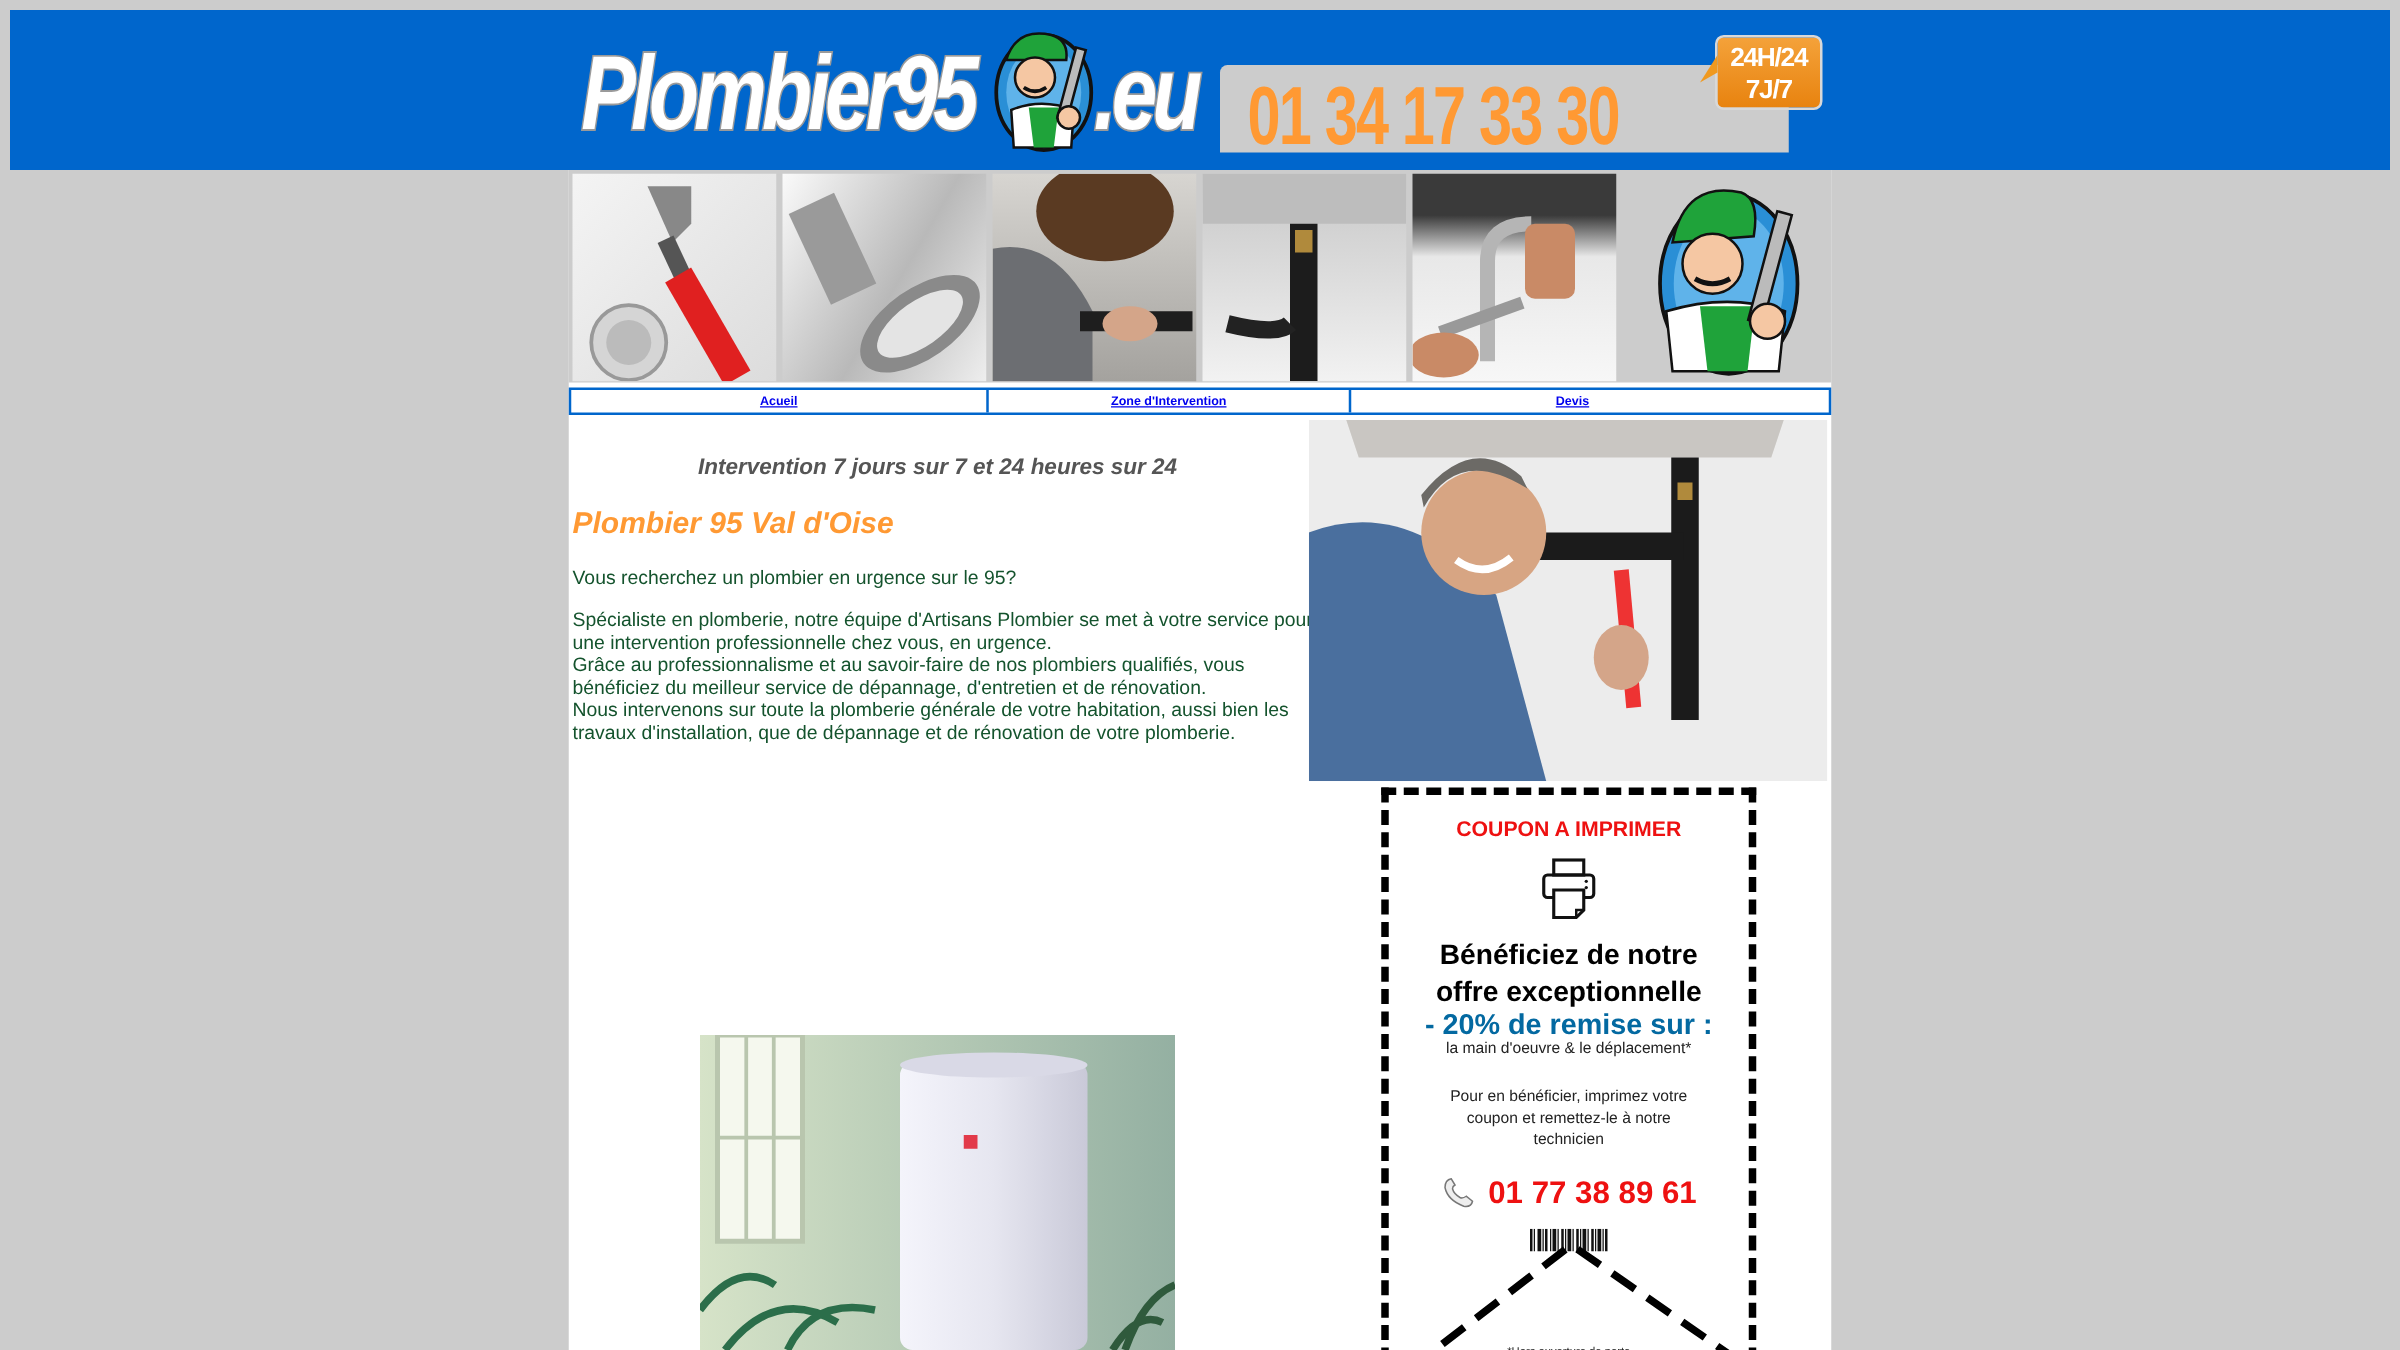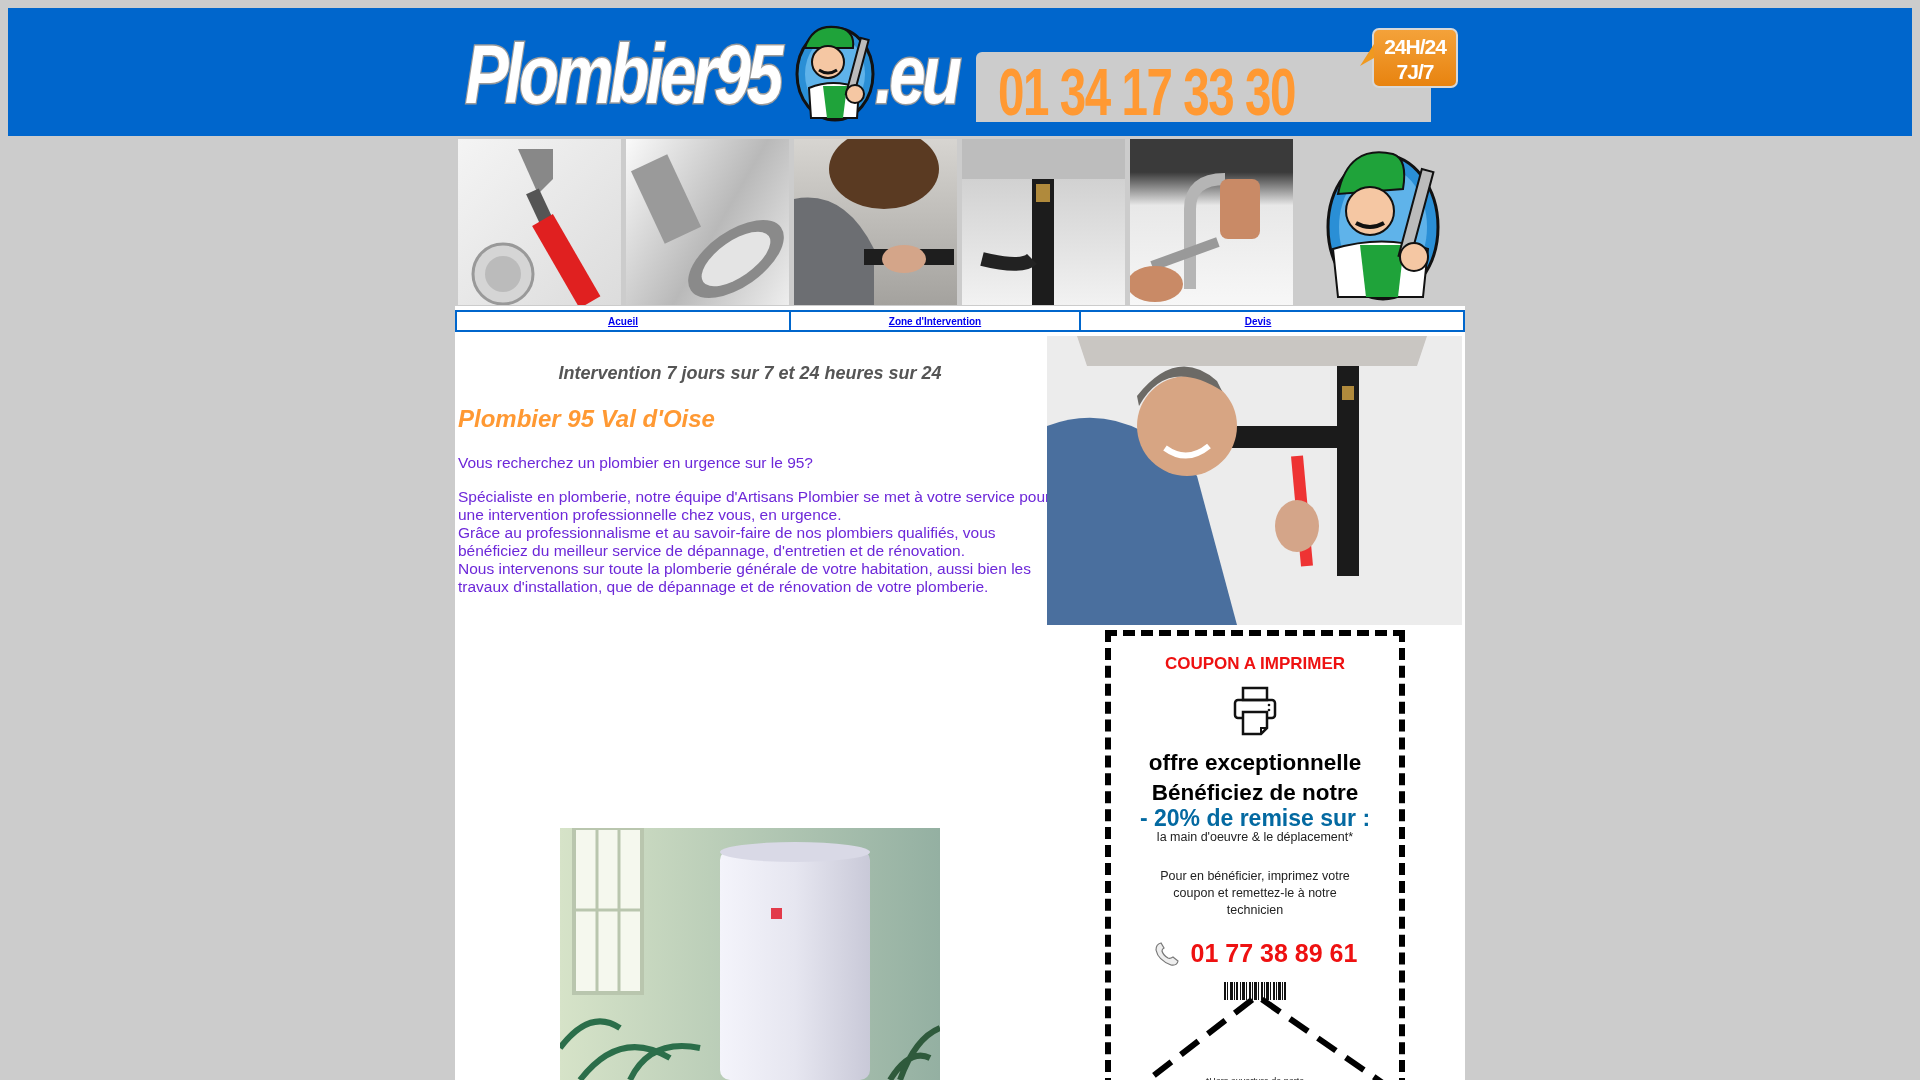--- a/index.html
+++ b/index.html
@@ -90,40 +90,40 @@
   .tagline {
     position: absolute; left: 458px; top: 363px; width: 584px; text-align: center;
     font-size: 18px; font-weight: bold; font-style: italic; color: #555555;
   }
   .title {
     position: absolute; left: 458px; top: 405px;
     font-size: 24px; font-weight: bold; font-style: italic; color: #ff9933;
   }
   .body-text {
     position: absolute; left: 458px; top: 454px; width: 600px;
-    font-size: 15.5px; line-height: 18px; color: #6d28d9;
+    font-size: 15.5px; line-height: 18px; color: #14532d;
   }
   .body-text p { margin: 0 0 16px 0; }
   .right-photo {
     position: absolute; left: 1047px; top: 336px; width: 415px; height: 289px;
     overflow: hidden;
   }
   .coupon {
     position: absolute; left: 1105px; top: 630px; width: 300px; height: 460px;
     background: #fff; box-sizing: border-box;
     border-top: 6px dashed #000; border-left: 6px dashed #000; border-right: 6px dashed #000;
     text-align: center;
   }
   .coupon-title { margin-top: 18px; color: #ee1111; font-weight: bold; font-size: 17px; }
   .coupon-printer { margin: 12px auto 0; width: 46px; height: 52px; }
   .coupon-headline { margin-top: 6px; font-weight: bold; font-size: 22.5px; line-height: 30px; color: #000; }
   .coupon-discount { font-weight: bold; font-size: 23px; color: #0369a1; line-height: 20px; }
   .coupon-sub { font-size: 12.5px; color: #222; margin-top: 2px; }
   .coupon-instr { font-size: 12.5px; color: #222; margin: 24px auto 0; width: 220px; line-height: 17px; }
-  .coupon-phone { margin-top: 20px; display: flex; align-items: flex-end; justify-content: center; gap: 10px; }
+  .coupon-phone { margin-top: 20px; display: flex; align-items: flex-start; justify-content: center; gap: 10px; }
   .coupon-phone-num { color: #ee1111; font-weight: bold; font-size: 25px; }
   .coupon-barcode { margin: 14px auto 0; width: 64px; height: 22px; }
   .coupon-fold { position: absolute; left: 6px; top: 360px; width: 276px; height: 100px; }
   .coupon-note { position: absolute; left: 0; width: 100%; top: 440px; font-size: 9px; color: #222; }
   .boiler {
     position: absolute; left: 560px; top: 828px; width: 380px; height: 252px; overflow: hidden;
   }
 </style>
 </head>
 <body>
@@ -253,22 +253,22 @@
   <div class="coupon-title">COUPON A IMPRIMER</div>
   <svg class="coupon-printer" viewBox="0 0 46 52">
     <rect x="11" y="2" width="24" height="12" fill="none" stroke="#111" stroke-width="2.5"></rect>
     <rect x="3" y="14" width="40" height="18" rx="3" fill="none" stroke="#111" stroke-width="2.5"></rect>
     <circle cx="37" cy="19" r="1.3" fill="#111"></circle>
       <circle cx="37" cy="24" r="1.3" fill="#111"></circle>
     <path d="M11 26 L35 26 L35 42 L29 48 L11 48 Z" fill="#fff" stroke="#111" stroke-width="2.5"></path>
     <path d="M29 48 L29 42 L35 42" fill="none" stroke="#111" stroke-width="2"></path>
   </svg>
   <div class="coupon-headline">
+    <div>Bénéficiez de notre</div>
     <div>offre exceptionnelle</div>
-    <div>Bénéficiez de notre</div>
   </div>
   <div class="coupon-discount">- 20% de remise sur :</div>
   <div class="coupon-sub">la main d'oeuvre &amp; le déplacement*</div>
   <div class="coupon-instr">Pour en bénéficier, imprimez votre coupon et remettez-le à notre technicien</div>
   <div class="coupon-phone">
     <svg width="28" height="28" viewBox="0 0 28 28">
       <path d="M8 3 Q3 4 3 10 Q5 20 18 25 Q24 26 25 21 L20 17 Q17 19 15 18 Q10 15 9 11 Q9 9 11 8 Z" fill="#eee" stroke="#777" stroke-width="1.2"></path>
     </svg>
     <span class="coupon-phone-num">01 77 38 89 61</span>
   </div>

